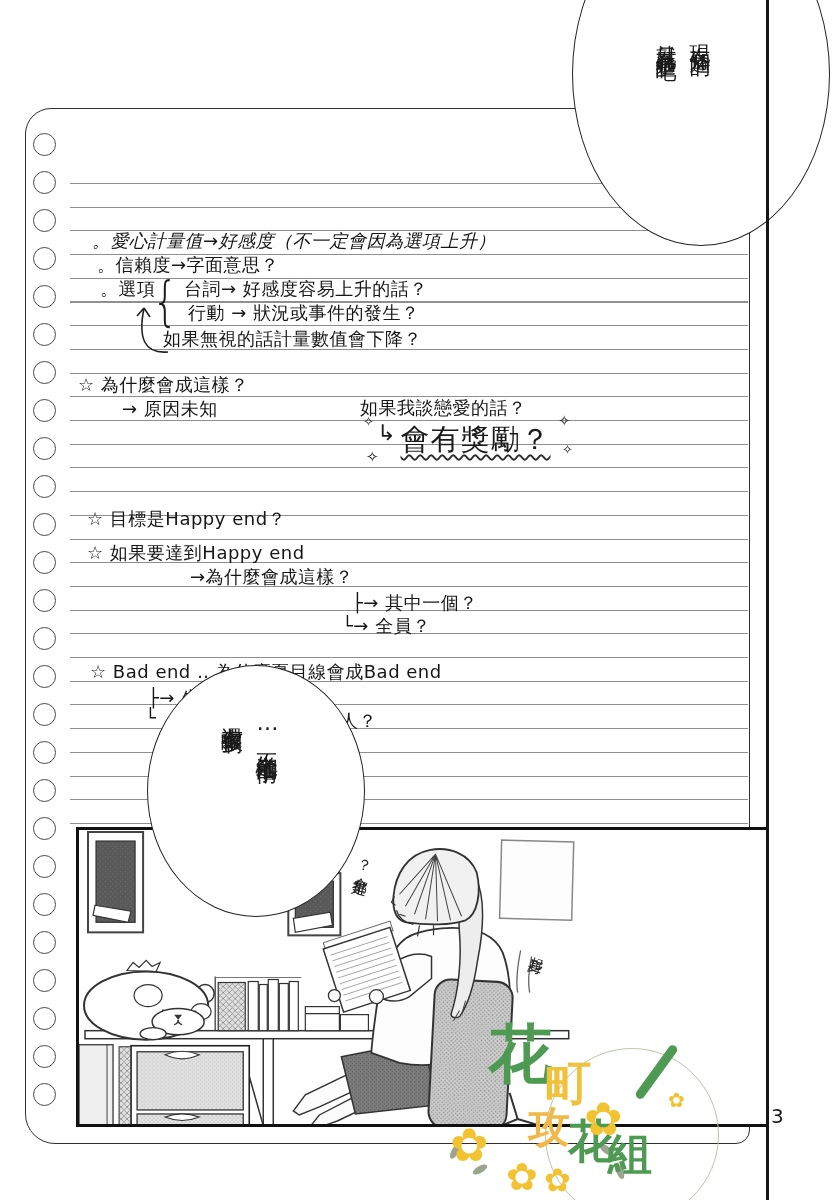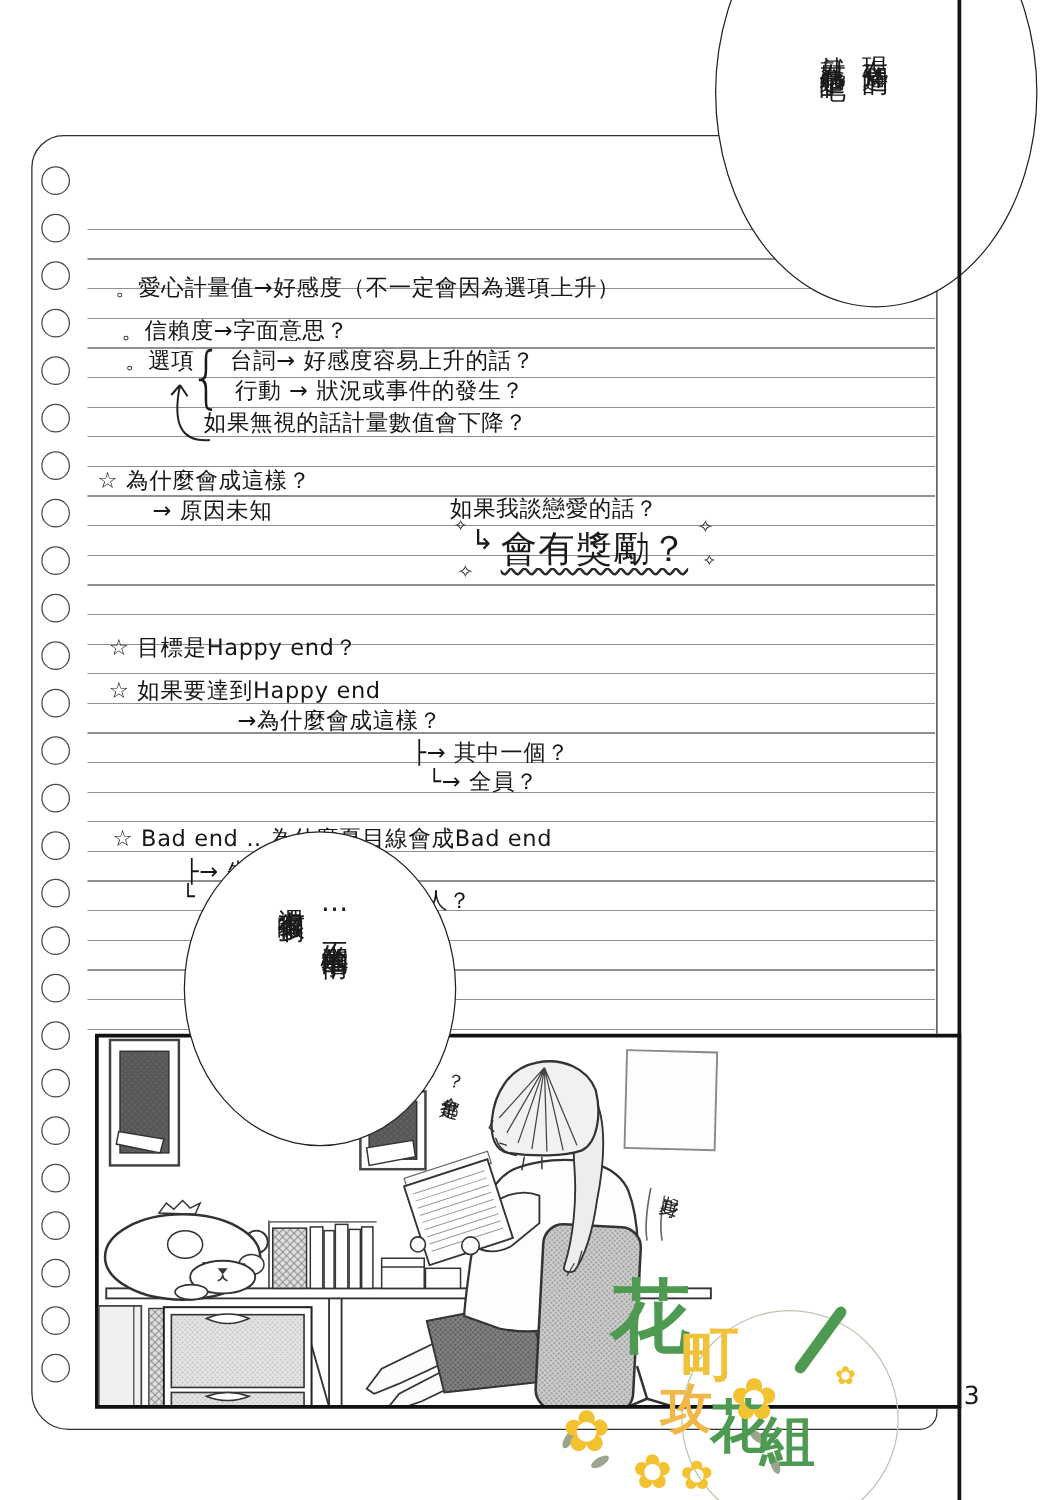--- a/index.html
+++ b/index.html
@@ -90,21 +90,21 @@
       <div class="hole" style="top: 817px;"></div>
       <div class="hole" style="top: 855px;"></div>
       <div class="hole" style="top: 893px;"></div>
       <div class="hole" style="top: 931px;"></div>
       <div class="hole" style="top: 969px;"></div>
       <div class="hole" style="top: 1007px;"></div>
       <div class="hole" style="top: 1045px;"></div>
       <div class="hole" style="top: 1083px;"></div>
     </div>
 
-  <div class="note" style="left:92px;top:219px;">。愛心計量值→好感度（不一定會因為選項上升）</div>
+  <div class="note" style="left:92px;top:229px;font-style:italic;">。愛心計量值→好感度（不一定會因為選項上升）</div>
   <div class="note" style="left:97px;top:253px;">。信賴度→字面意思？</div>
   <div class="note" style="left:100px;top:277px;">。選項</div>
   <div class="brace">{</div>
   <div class="note" style="left:188px;top:301px;">行動 → 狀況或事件的發生？</div>
   <div class="note" style="left:184px;top:277px;">台詞→ 好感度容易上升的話？</div>
   <div class="note" style="left:163px;top:327px;">如果無視的話計量數值會下降？</div>
   <svg id="curve-arrow" width="36" height="56">
     <path d="M34,50 C10,52 4,36 10,6 M10,6 l-7,8 M10,6 l6,9" stroke="#222" stroke-width="1.6" fill="none"></path>
   </svg>
   <div class="note" style="left:78px;top:373px;">☆ 為什麼會成這樣？</div>
@@ -114,21 +114,21 @@
     <span class="arr">↳</span>
     <span class="big">會有獎勵？</span>
   </div>
   <span class="spark" style="left:363px;top:414px;font-size:13px;">✧</span>
   <span class="spark" style="left:366px;top:448px;font-size:15px;">✧</span>
   <span class="spark" style="left:558px;top:412px;font-size:15px;">✧</span>
   <span class="spark" style="left:562px;top:442px;font-size:13px;">✧</span>
   <div class="note" style="left:87px;top:495px;margin-top:12px;">☆ 目標是Happy end？</div>
   <div class="note" style="left:87px;top:541px;">☆ 如果要達到Happy end</div>
   <div class="note" style="left:190px;top:565px;">→為什麼會成這樣？</div>
-  <div class="note" style="left:330px;top:591px;">├→ 其中一個？</div>
+  <div class="note" style="left:352px;top:591px;">├→ 其中一個？</div>
   <div class="note" style="left:342px;top:614px;">└→ 全員？</div>
   <div class="note" style="left:90px;top:660px;">☆ Bad end ‥ 為什麼夏目線會成Bad end</div>
   <div class="note" style="left:148px;top:686px;">├→ 先</div>
   <div class="note" style="left:145px;top:706px;">└</div>
   <div class="note" style="left:340px;top:709px;">人？</div>
 
   <div id="panel">
     <svg viewBox="0 0 686 293" preserveAspectRatio="none">
       <defs>
         <pattern id="dotsL" width="4" height="4" patternUnits="userSpaceOnUse">

